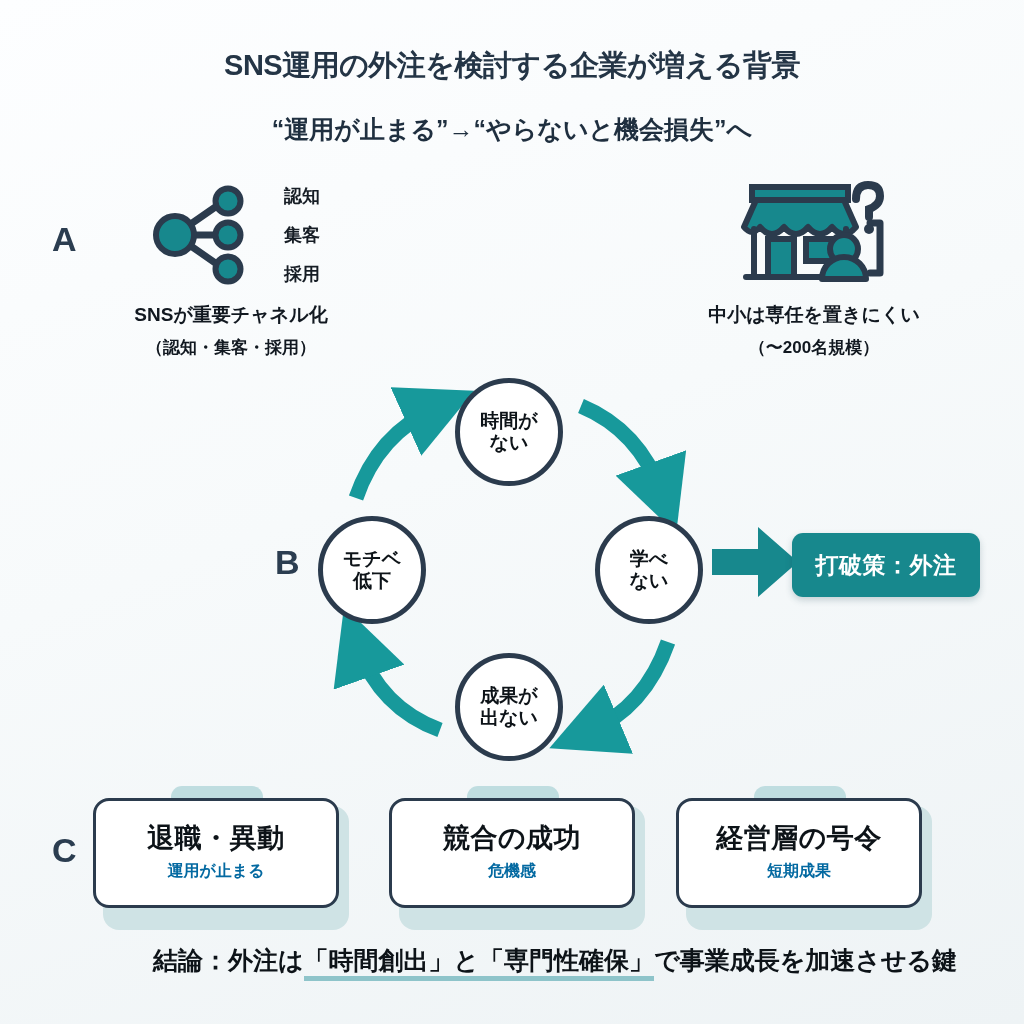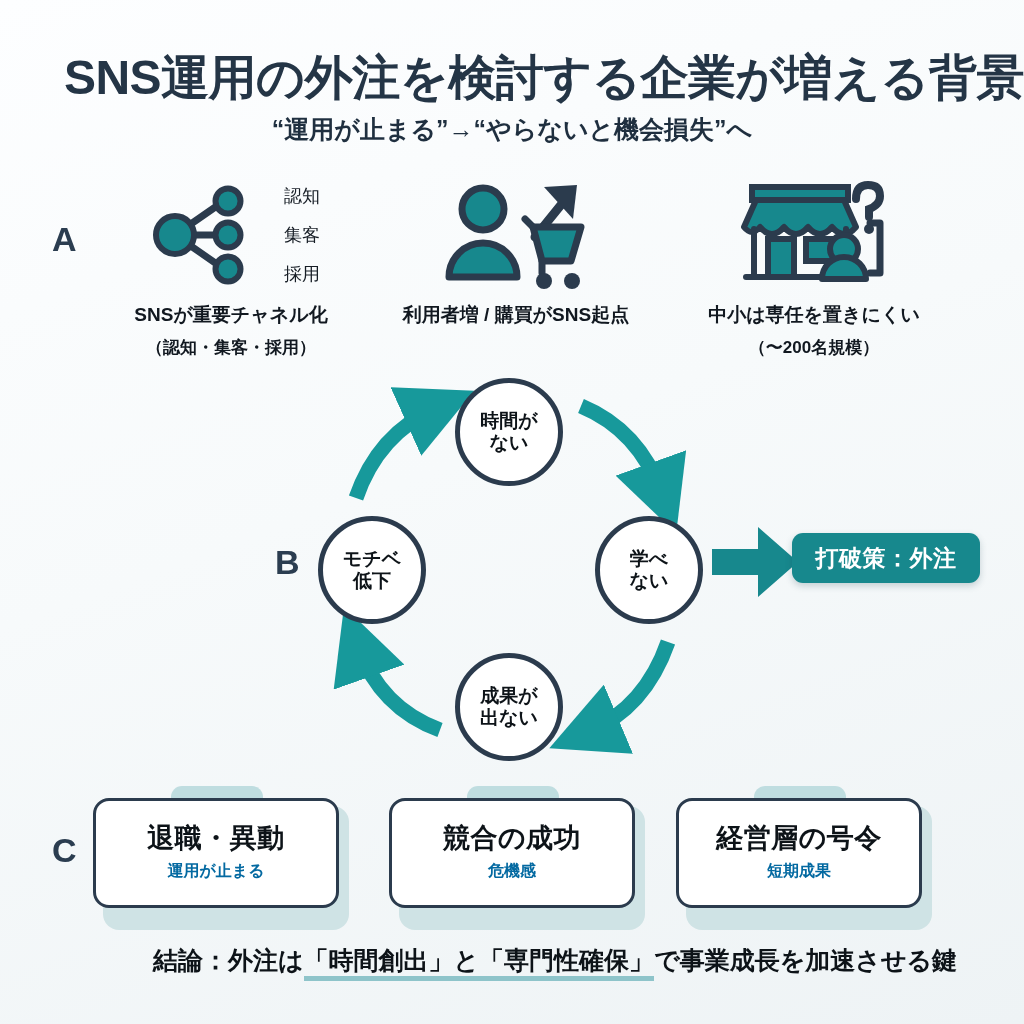--- a/index.html
+++ b/index.html
@@ -13,22 +13,22 @@
     -webkit-font-smoothing: antialiased;
   }
   #stage {
     position: relative;
     width: 1024px; height: 1024px;
   }
 
   
   #title {
     position: absolute; left: 0; top: 46px; width: 1024px;
-    text-align: right;
-    font-size: 48px; font-weight: 700; letter-spacing: -0.5px;
+    text-align: center;
+    font-size: 29px; font-weight: 700; letter-spacing: -0.5px;
     color: #243546;
   }
   #subtitle {
     position: absolute; left: 0; top: 113px; width: 1024px;
     text-align: center;
     font-size: 25px; font-weight: 700;
     color: #1f2f3f;
   }
 
   
@@ -63,21 +63,21 @@
     line-height: 1.28; margin-top: 10px;
   }
 
   
   .share-labels {
     display: inline-flex; flex-direction: column;
     justify-content: space-between;
     height: 96px; margin-left: 6px;
   }
   .share-labels span {
-    font-size: 18px; font-weight: 400; color: #161d25;
+    font-size: 18px; font-weight: 700; color: #161d25;
     line-height: 1;
     padding-left: 16px;
   }
 
   
   #cycle { position: absolute; left: 300px; top: 368px; width: 430px; height: 400px; }
   .node {
     position: absolute;
     border: 5px solid #2b3b4d;
     background: #ffffff;
@@ -95,21 +95,21 @@
   #node-left   { left: 18px;  top: 148px; width: 108px; height: 108px; }
 
   #cycle-arrows { position: absolute; left: 0; top: 0; z-index: 1; }
 
   
   #breakout-arrow {
     position: absolute; left: 712px; top: 525px; z-index: 2;
   }
   #breakout-badge {
     position: absolute; left: 792px; top: 533px;
-    width: 188px; height: 50px;
+    width: 188px; height: 64px;
     background: #17888d;
     border-radius: 11px;
     display: flex; align-items: center; justify-content: center;
     color: #ffffff; font-size: 23px; font-weight: 700;
     letter-spacing: 0.5px;
     box-shadow: 0 3px 7px rgba(28,70,80,0.22);
     z-index: 4;
   }
 
   
@@ -193,43 +193,20 @@
       <div class="share-labels">
         <span>認知</span>
         <span>集客</span>
         <span>採用</span>
       </div>
     </div>
     <div class="a-cap">SNSが重要チャネル化</div>
     <div class="a-sub">（認知・集客・採用）</div>
   </div>
 
-  <div class="a-col" id="a-col-2">
-    <div class="a-icon-wrap">
-      <svg width="150" height="112" viewBox="0 0 150 112">
-
-        <circle cx="42" cy="30" r="21" fill="#17888d" stroke="#2b3b4d" stroke-width="7"></circle>
-
-        <path d="M8 98 A34 34 0 0 1 76 98 Z" fill="#17888d" stroke="#2b3b4d" stroke-width="7" stroke-linejoin="round"></path>
-
-        <g stroke="#2b3b4d" stroke-width="9" fill="none" stroke-linecap="round">
-          <line x1="94" y1="58" x2="128" y2="16"></line>
-        </g>
-        <path d="M103 8 L136 6 L132 40 Z" fill="#2b3b4d"></path>
-
-        <path d="M92 48 L140 48 L130 82 L101 82 Z" fill="#17888d" stroke="#2b3b4d" stroke-width="7" stroke-linejoin="round"></path>
-        <line x1="92" y1="48" x2="84" y2="40" stroke="#2b3b4d" stroke-width="7" stroke-linecap="round"></line>
-        <line x1="101" y1="82" x2="101" y2="94" stroke="#2b3b4d" stroke-width="7" stroke-linecap="round"></line>
-        <circle cx="103" cy="102" r="8" fill="#2b3b4d"></circle>
-        <circle cx="131" cy="102" r="8" fill="#2b3b4d"></circle>
-      </svg>
-    </div>
-    <div class="a-cap">利用者増 / 購買がSNS起点</div>
-    <div class="a-sub"></div>
-  </div>
 
   <div class="a-col" id="a-col-3">
     <div class="a-icon-wrap">
       <svg width="160" height="112" viewBox="0 0 160 112">
 
         <rect x="18" y="8" width="96" height="13" fill="#17888d" stroke="#2b3b4d" stroke-width="6"></rect>
         <path d="M10 48 L22 21 L110 21 L122 48 Q110 62 98 48 Q86 62 74 48 Q62 62 50 48 Q38 62 26 48 Q18 58 10 48 Z" fill="#17888d" stroke="#2b3b4d" stroke-width="6" stroke-linejoin="round"></path>
 
         <line x1="20" y1="50" x2="20" y2="98" stroke="#2b3b4d" stroke-width="6" stroke-linecap="round"></line>
         <line x1="112" y1="50" x2="112" y2="82" stroke="#2b3b4d" stroke-width="6" stroke-linecap="round"></line>

